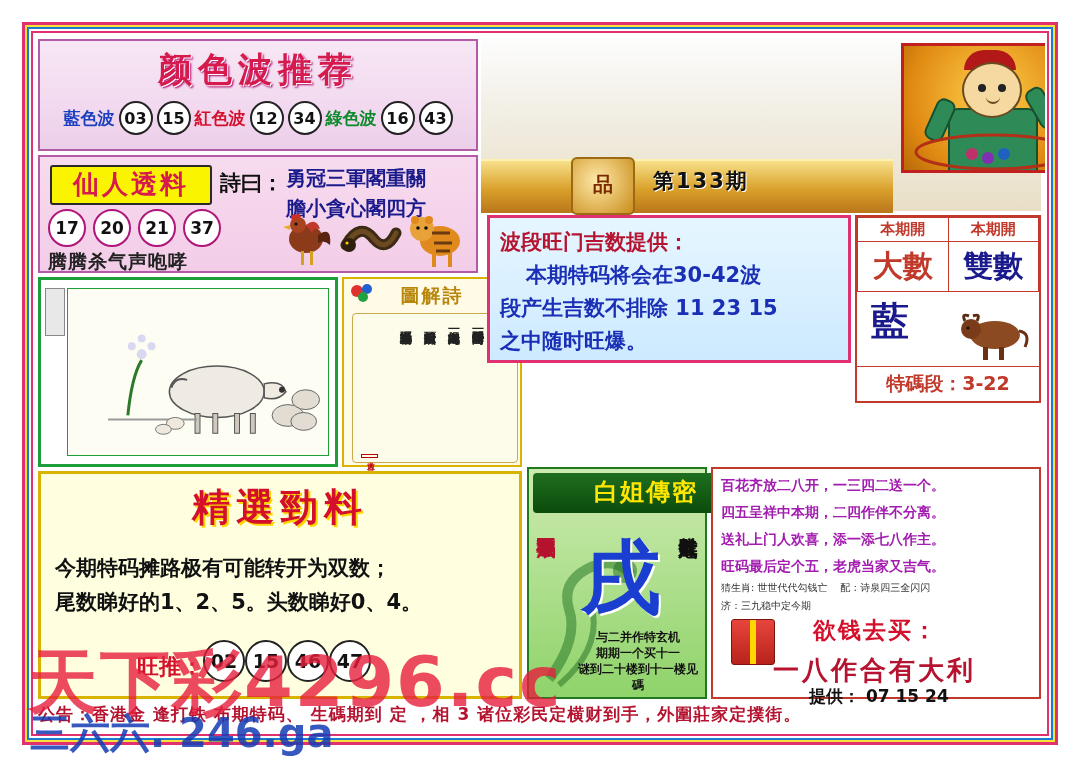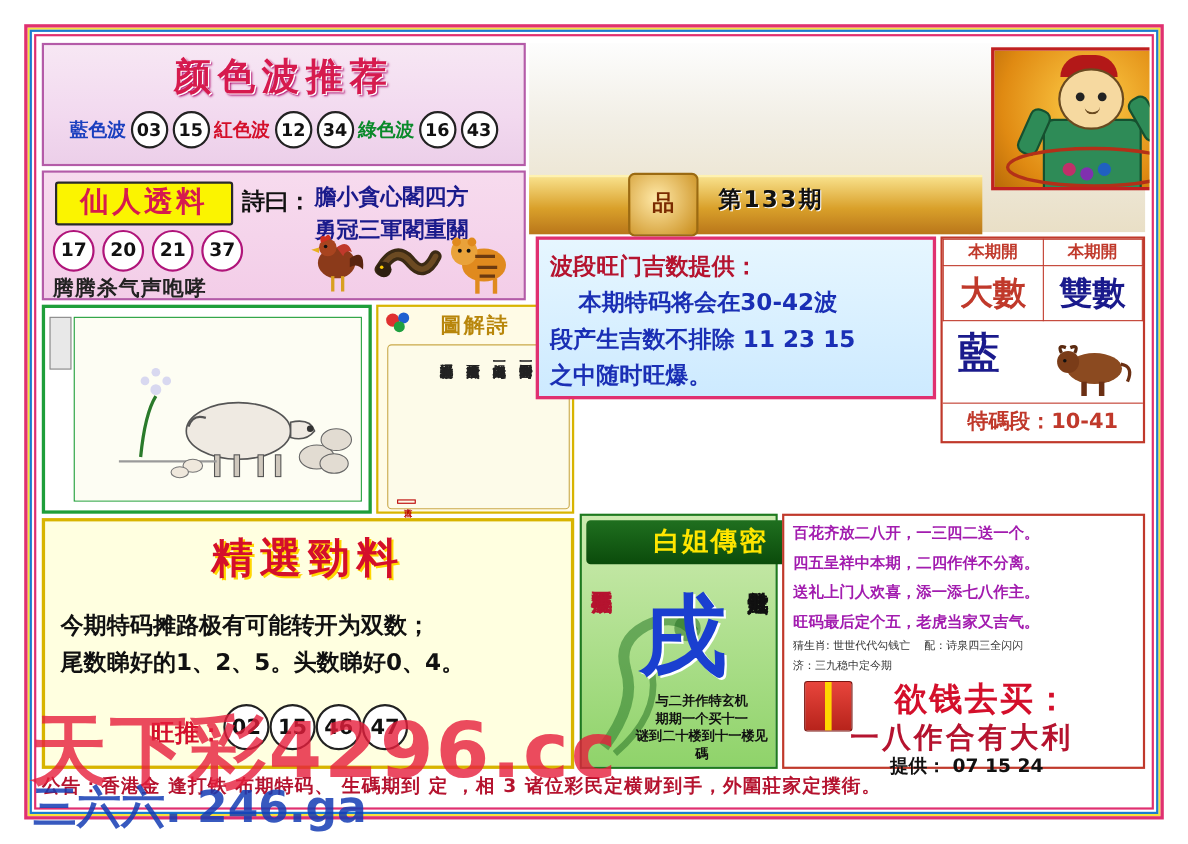--- a/index.html
+++ b/index.html
@@ -244,21 +244,21 @@
     left:676px;top:432px;width:330px;height:232px;
     background:#fff;border:2px solid #c0392b;
   }
   #rightpoem .p{
     margin:6px 8px 0 8px;font-size:14px;line-height:21px;color:#a21caf;font-weight:bold;
   }
   #rightpoem .zodiac{
     margin:4px 8px 0 8px;font-size:10px;line-height:14px;color:#333;
   }
   #rightpoem .buy{
-    position:absolute;left:100px;top:146px;font-size:30px;font-weight:bold;color:#d40f2b;
+    position:absolute;left:100px;top:146px;font-size:23px;font-weight:bold;color:#d40f2b;
     letter-spacing:2px;
   }
   #rightpoem .lucky{
     position:absolute;left:60px;top:184px;font-size:26px;font-weight:bold;color:#b5132f;
     letter-spacing:3px;
   }
   #rightpoem .supply{
     position:absolute;left:96px;top:216px;font-size:17px;font-weight:bold;color:#111;
   }
   #rightpoem .gift{
@@ -322,22 +322,22 @@
       <div class="ftitle cjk">仙人透料</div>
       <div class="balls">
         <span class="ball">17</span>
         <span class="ball">20</span>
         <span class="ball">21</span>
         <span class="ball">37</span>
       </div>
       <div class="slogan cjk">腾腾杀气声咆哮</div>
       <div class="poemlab cjk">詩曰：</div>
       <div class="poem cjk">
+        <div>勇冠三軍閣重關</div>
         <div>膽小貪心閣四方</div>
-        <div>勇冠三軍閣重關</div>
       </div>
       <div class="animals">
         <svg width="60" height="70" viewBox="0 0 60 70">
           <ellipse cx="30" cy="38" rx="17" ry="14" fill="#8b3a1a"></ellipse>
           <path d="M30 24 q10 -8 14 4 q-6 -2 -8 4z" fill="#c0392b"></path>
           <circle cx="22" cy="24" r="8" fill="#a8441f"></circle>
           <path d="M16 20 q-3 -8 4 -6 q3 -4 5 2z" fill="#d03020"></path>
           <path d="M14 24 l-7 2 l7 3z" fill="#e8b020"></path>
           <circle cx="20" cy="23" r="1.6" fill="#111"></circle>
           <path d="M42 34 q14 -10 12 10 q-6 -6 -12 -2z" fill="#5a2410"></path>
@@ -475,21 +475,21 @@
       <svg class="cow" viewBox="0 0 78 48">
         <ellipse cx="40" cy="22" rx="25" ry="14" fill="#8b4a20"></ellipse>
         <circle cx="16" cy="16" r="10" fill="#7a3c18"></circle>
         <path d="M10 8 q-4 -8 4 -5 M22 8 q4 -8 -4 -5" stroke="#5a2a10" stroke-width="3" fill="none"></path>
         <circle cx="13" cy="15" r="1.6" fill="#111"></circle>
         <rect x="28" y="34" width="5" height="13" fill="#6b3014"></rect>
         <rect x="44" y="34" width="5" height="13" fill="#6b3014"></rect>
         <path d="M64 18 q12 2 6 16" stroke="#6b3014" stroke-width="3" fill="none"></path>
       </svg>
       <div class="seg cjk">
-        <span>特碼段：</span><span>10-41</span>
+        <span>特碼段：</span><span>3-22</span>
       </div>
     </div>
 
     <div class="box" id="baijie">
       <div class="bt cjk">白姐傳密</div>
       <svg style="position:absolute;left:0;top:40px" width="176" height="190" viewBox="0 0 176 190">
         <path d="M20 170 q30 -40 20 -70 q-8 -26 18 -40 q28 -14 44 6" stroke="#2a7a2a" stroke-width="10" fill="none" opacity=".55"></path>
         <path d="M30 176 q40 -34 34 -72" stroke="#1f6b1f" stroke-width="6" fill="none" opacity=".5"></path>
         <circle cx="96" cy="62" r="12" fill="#1f6b1f" opacity=".5"></circle>
       </svg>

